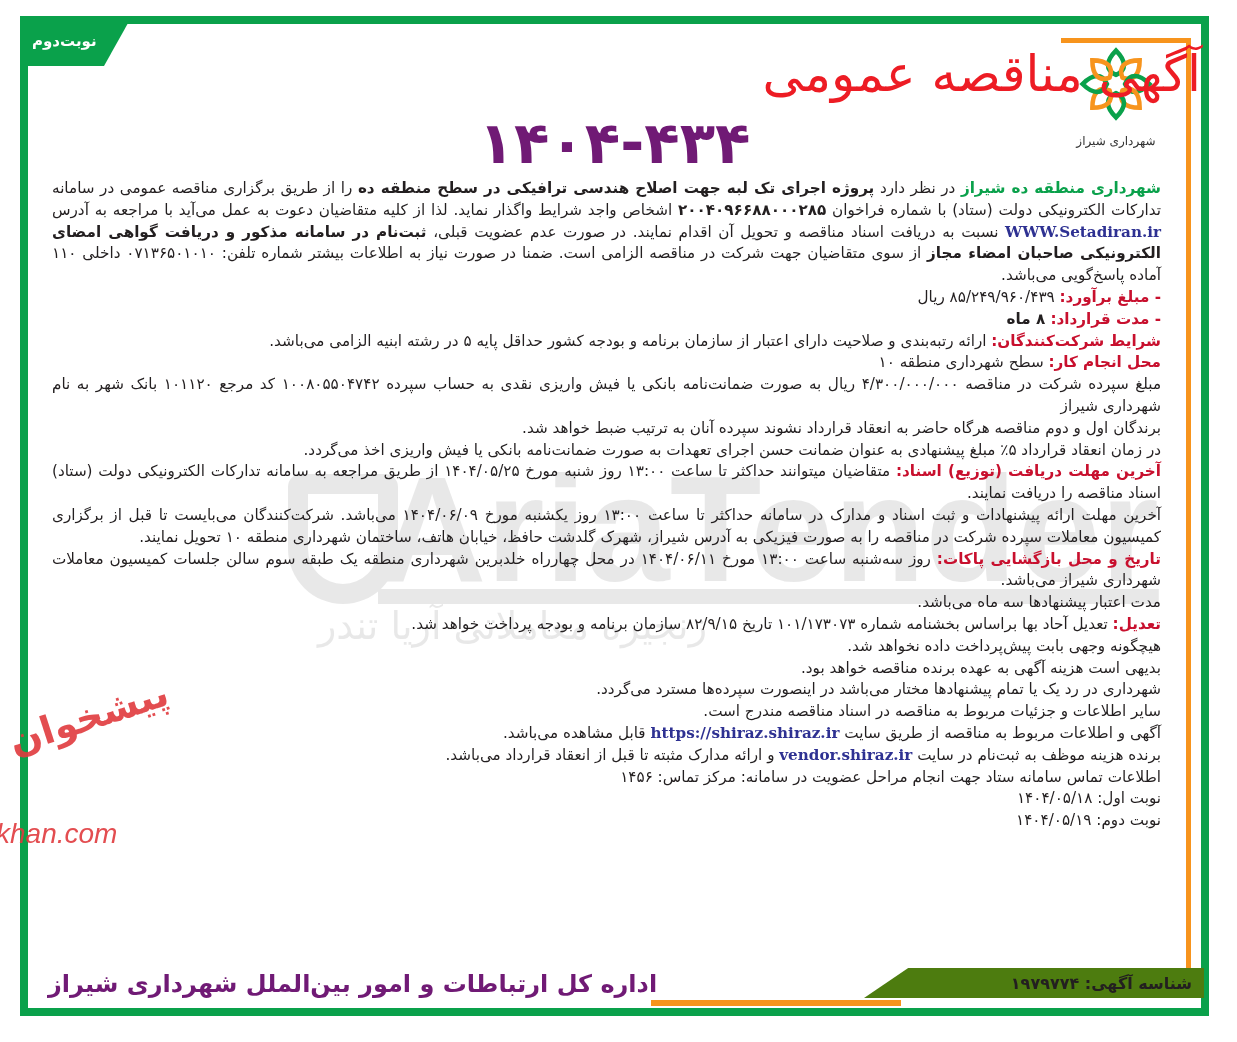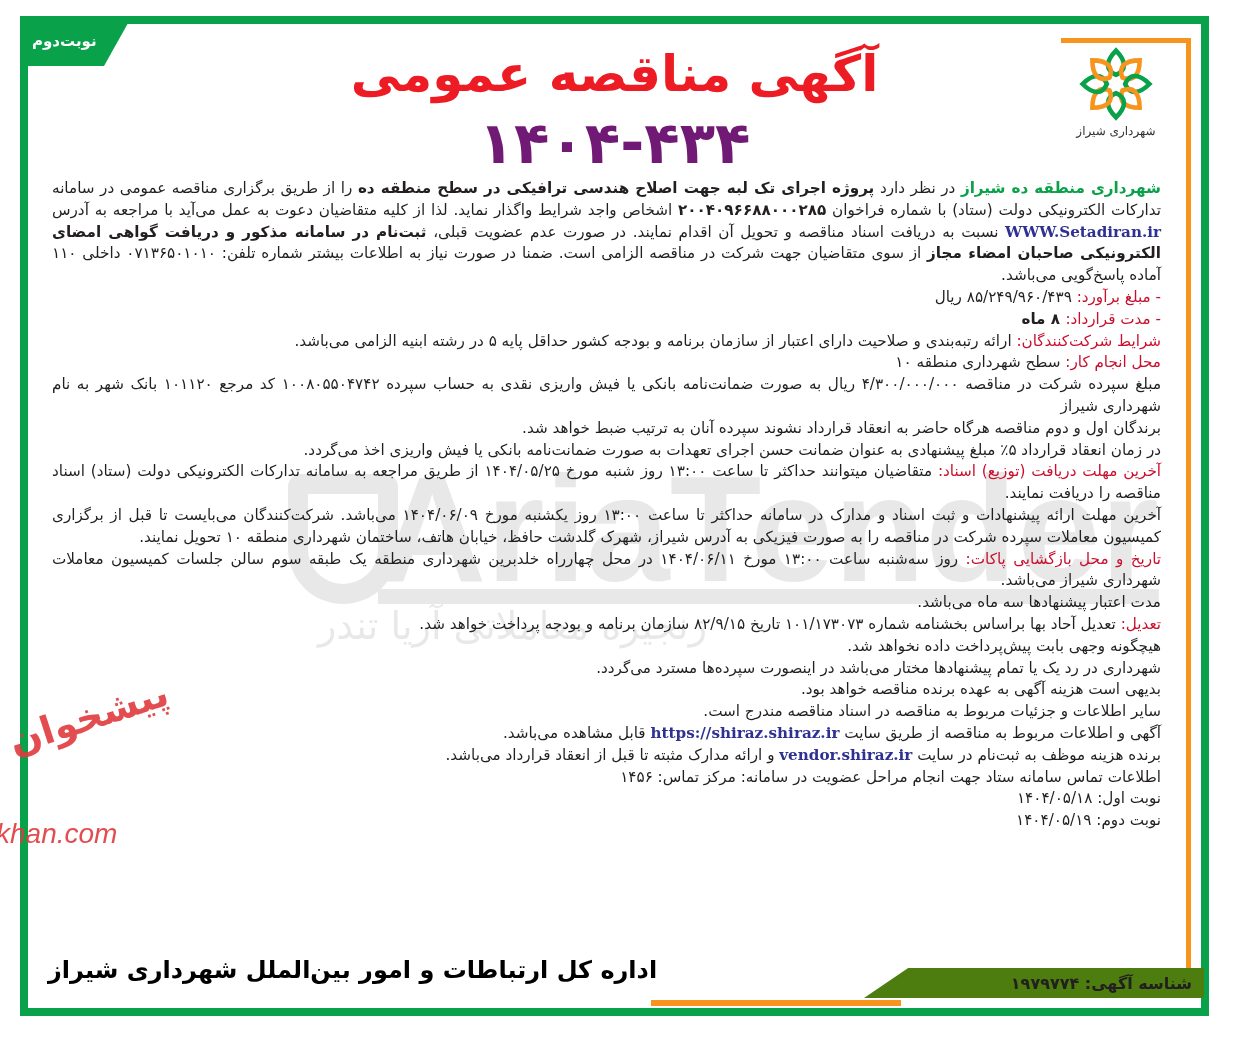--- a/index.html
+++ b/index.html
@@ -23,36 +23,36 @@
       background: #0aa14b; color: #fff; font-weight: bold; font-size: 15px;
       clip-path: polygon(0 0, 100% 0, 75% 100%, 0 100%);
       display: flex; align-items: center; padding-left: 12px; box-sizing: border-box;
       direction: rtl; justify-content: flex-end; padding-right: 34px;
     }
     .logo {
       position: absolute; right: 40px; top: 22px; width: 90px; height: 110px;
       display: flex; flex-direction: column; align-items: center;
     }
     .logo svg { width: 76px; height: 76px; }
-    .logo .logo-caption { font-family: "DejaVu Serif", serif; font-size: 12px; color: #333; margin-top: 2px; }
+    .logo .logo-caption { font-family: "DejaVu Serif", serif; font-size: 12px; color: #333; margin-top: 12px; }
     .title-main {
-      position: absolute; left: 0; right: 0; top: 20px; text-align: center;
-      color: #ed1c24; font-weight: bold; font-size: 50px; line-height: 60px;
+      position: absolute; left: 0; right: 0; top: 20px; text-align: right;
+      color: #ed1c24; font-weight: normal; font-size: 50px; line-height: 60px;
     }
     .title-num {
       position: absolute; left: 0; right: 0; top: 84px; text-align: center;
       color: #701a75; font-weight: bold; font-size: 58px; line-height: 70px; letter-spacing: 2px;
     }
     .content {
       position: absolute; left: 24px; right: 40px; top: 154px;
       font-size: 15.2px; line-height: 21.8px; text-align: justify; direction: rtl;
     }
     .content p { margin: 0; }
     .green { color: #0aa14b; font-weight: bold; }
-    .red { color: #c8102e; font-weight: normal; }
+    .red { color: #c8102e; font-weight: bold; }
     .bold { font-weight: bold; }
     .link { color: #2e3192; font-weight: bold; font-family: "DejaVu Serif", serif; direction: ltr; unicode-bidi: embed; }
     .watermark {
       position: absolute; left: 260px; top: 430px; width: 720px; height: 200px;
       opacity: 0.13; pointer-events: none;
     }
     .watermark .wm-text {
       position: absolute; left: 90px; top: 0; font-size: 150px; font-weight: bold; color: #555;
       font-family: "Liberation Sans", sans-serif; direction: ltr; line-height: 150px; text-decoration: underline;
     }
@@ -63,21 +63,21 @@
       position: absolute; left: 0; top: 20px; width: 110px; height: 130px;
       border: 20px solid #555; border-radius: 14px 14px 60px 60px; box-sizing: border-box;
     }
     .stamp {
       position: absolute; left: -4px; top: 690px; width: 140px; height: 160px;
       color: #e03a3e; opacity: 0.9; pointer-events: none;
     }
     .stamp .stamp-fa { position: absolute; left: 10px; top: 5px; font-size: 38px; font-weight: bold; transform: rotate(-18deg); direction: rtl; }
     .stamp .stamp-en { position: absolute; left: 0; top: 128px; font-size: 28px; font-style: italic; font-family: "Liberation Sans", sans-serif; direction: ltr; }
     .footer-left {
-      position: absolute; left: 20px; bottom: 24px; color: #000000; font-weight: bold; font-size: 24px;
+      position: absolute; left: 20px; bottom: 10px; color: #701a75; font-weight: bold; font-size: 24px;
       direction: rtl;
     }
     .footer-id {
       position: absolute; right: -3px; bottom: 10px; width: 340px; height: 30px;
       background: #4d7c0f; clip-path: polygon(13% 0, 100% 0, 100% 100%, 0 100%);
       display: flex; align-items: center; justify-content: flex-start; padding-right: 12px; box-sizing: border-box;
       font-weight: bold; font-size: 16px; color: #231f20; direction: rtl;
     }
     .footer-line {
       position: absolute; right: 300px; bottom: 2px; width: 250px; height: 6px; background: #f7941d;
@@ -129,22 +129,22 @@
     <p><span class="red">محل انجام کار:</span><span> سطح شهرداری منطقه ۱۰</span></p>
     <p>مبلغ سپرده شرکت در مناقصه ۴/۳۰۰/۰۰۰/۰۰۰ ریال به صورت ضمانت‌نامه بانکی یا فیش واریزی نقدی به حساب سپرده ۱۰۰۸۰۵۵۰۴۷۴۲ کد مرجع ۱۰۱۱۲۰ بانک شهر به نام شهرداری شیراز</p>
     <p>برندگان اول و دوم مناقصه هرگاه حاضر به انعقاد قرارداد نشوند سپرده آنان به ترتیب ضبط خواهد شد.</p>
     <p>در زمان انعقاد قرارداد ۵٪ مبلغ پیشنهادی به عنوان ضمانت حسن اجرای تعهدات به صورت ضمانت‌نامه بانکی یا فیش واریزی اخذ می‌گردد.</p>
     <p><span class="red">آخرین مهلت دریافت (توزیع) اسناد:</span><span> متقاضیان میتوانند حداکثر تا ساعت ۱۳:۰۰ روز شنبه مورخ ۱۴۰۴/۰۵/۲۵ از طریق مراجعه به سامانه تدارکات الکترونیکی دولت (ستاد) اسناد مناقصه را دریافت نمایند.</span></p>
     <p>آخرین مهلت ارائه پیشنهادات و ثبت اسناد و مدارک در سامانه حداکثر تا ساعت ۱۳:۰۰ روز یکشنبه مورخ ۱۴۰۴/۰۶/۰۹ می‌باشد. شرکت‌کنندگان می‌بایست تا قبل از برگزاری کمیسیون معاملات سپرده شرکت در مناقصه را به صورت فیزیکی به آدرس شیراز، شهرک گلدشت حافظ، خیابان هاتف، ساختمان شهرداری منطقه ۱۰ تحویل نمایند.</p>
     <p><span class="red">تاریخ و محل بازگشایی پاکات:</span><span> روز سه‌شنبه ساعت ۱۳:۰۰ مورخ ۱۴۰۴/۰۶/۱۱ در محل چهارراه خلدبرین شهرداری منطقه یک طبقه سوم سالن جلسات کمیسیون معاملات شهرداری شیراز می‌باشد.</span></p>
     <p>مدت اعتبار پیشنهادها سه ماه می‌باشد.</p>
     <p><span class="red">تعدیل:</span><span> تعدیل آحاد بها براساس بخشنامه شماره ۱۰۱/۱۷۳۰۷۳ تاریخ ۸۲/۹/۱۵ سازمان برنامه و بودجه پرداخت خواهد شد.</span></p>
     <p>هیچگونه وجهی بابت پیش‌پرداخت داده نخواهد شد.</p>
+    <p>بدیهی است هزینه آگهی به عهده برنده مناقصه خواهد بود.</p>
     <p>شهرداری در رد یک یا تمام پیشنهادها مختار می‌باشد در اینصورت سپرده‌ها مسترد می‌گردد.</p>
-    <p>بدیهی است هزینه آگهی به عهده برنده مناقصه خواهد بود.</p>
     <p>سایر اطلاعات و جزئیات مربوط به مناقصه در اسناد مناقصه مندرج است.</p>
     <p><span>آگهی و اطلاعات مربوط به مناقصه از طریق سایت </span><span class="link">https://shiraz.shiraz.ir</span><span> قابل مشاهده می‌باشد.</span></p>
     <p><span>برنده هزینه موظف به ثبت‌نام در سایت </span><span class="link">vendor.shiraz.ir</span><span> و ارائه مدارک مثبته تا قبل از انعقاد قرارداد می‌باشد.</span></p>
     <p>اطلاعات تماس سامانه ستاد جهت انجام مراحل عضویت در سامانه: مرکز تماس: ۱۴۵۶</p>
     <p>نوبت اول: ۱۴۰۴/۰۵/۱۸</p>
     <p>نوبت دوم: ۱۴۰۴/۰۵/۱۹</p>
   </div>
 
   <div class="footer-left">اداره کل ارتباطات و امور بین‌الملل شهرداری شیراز</div>
   <div class="footer-line"></div>

